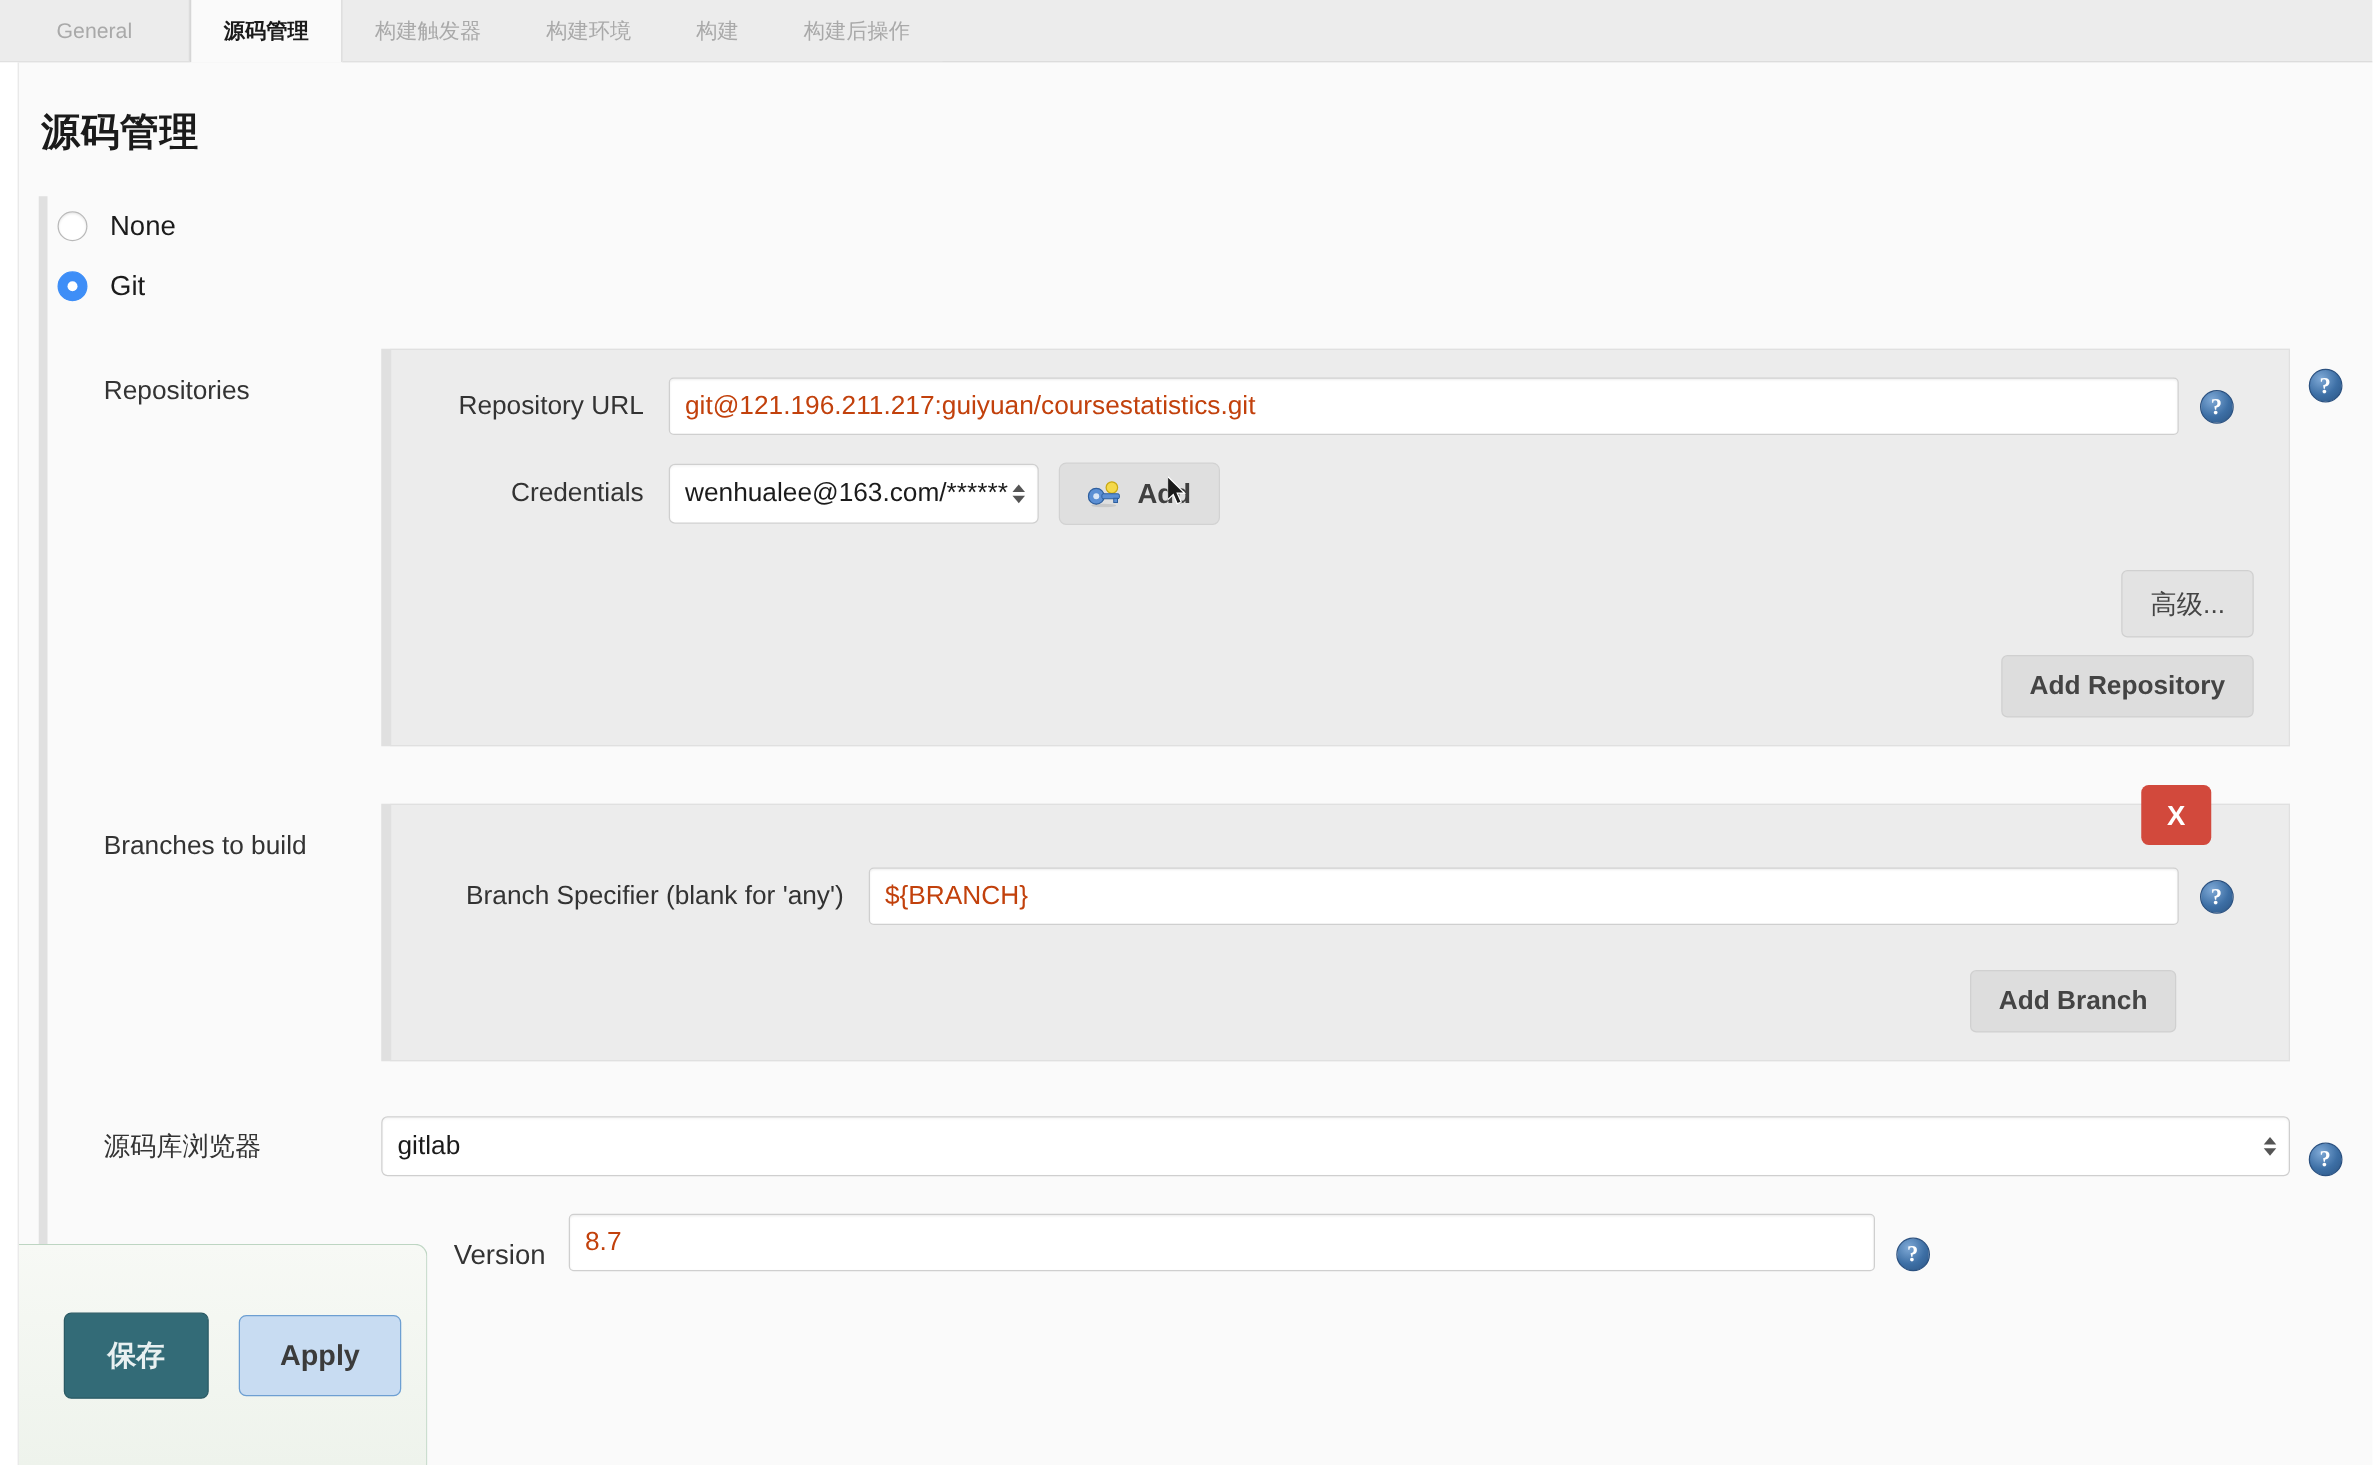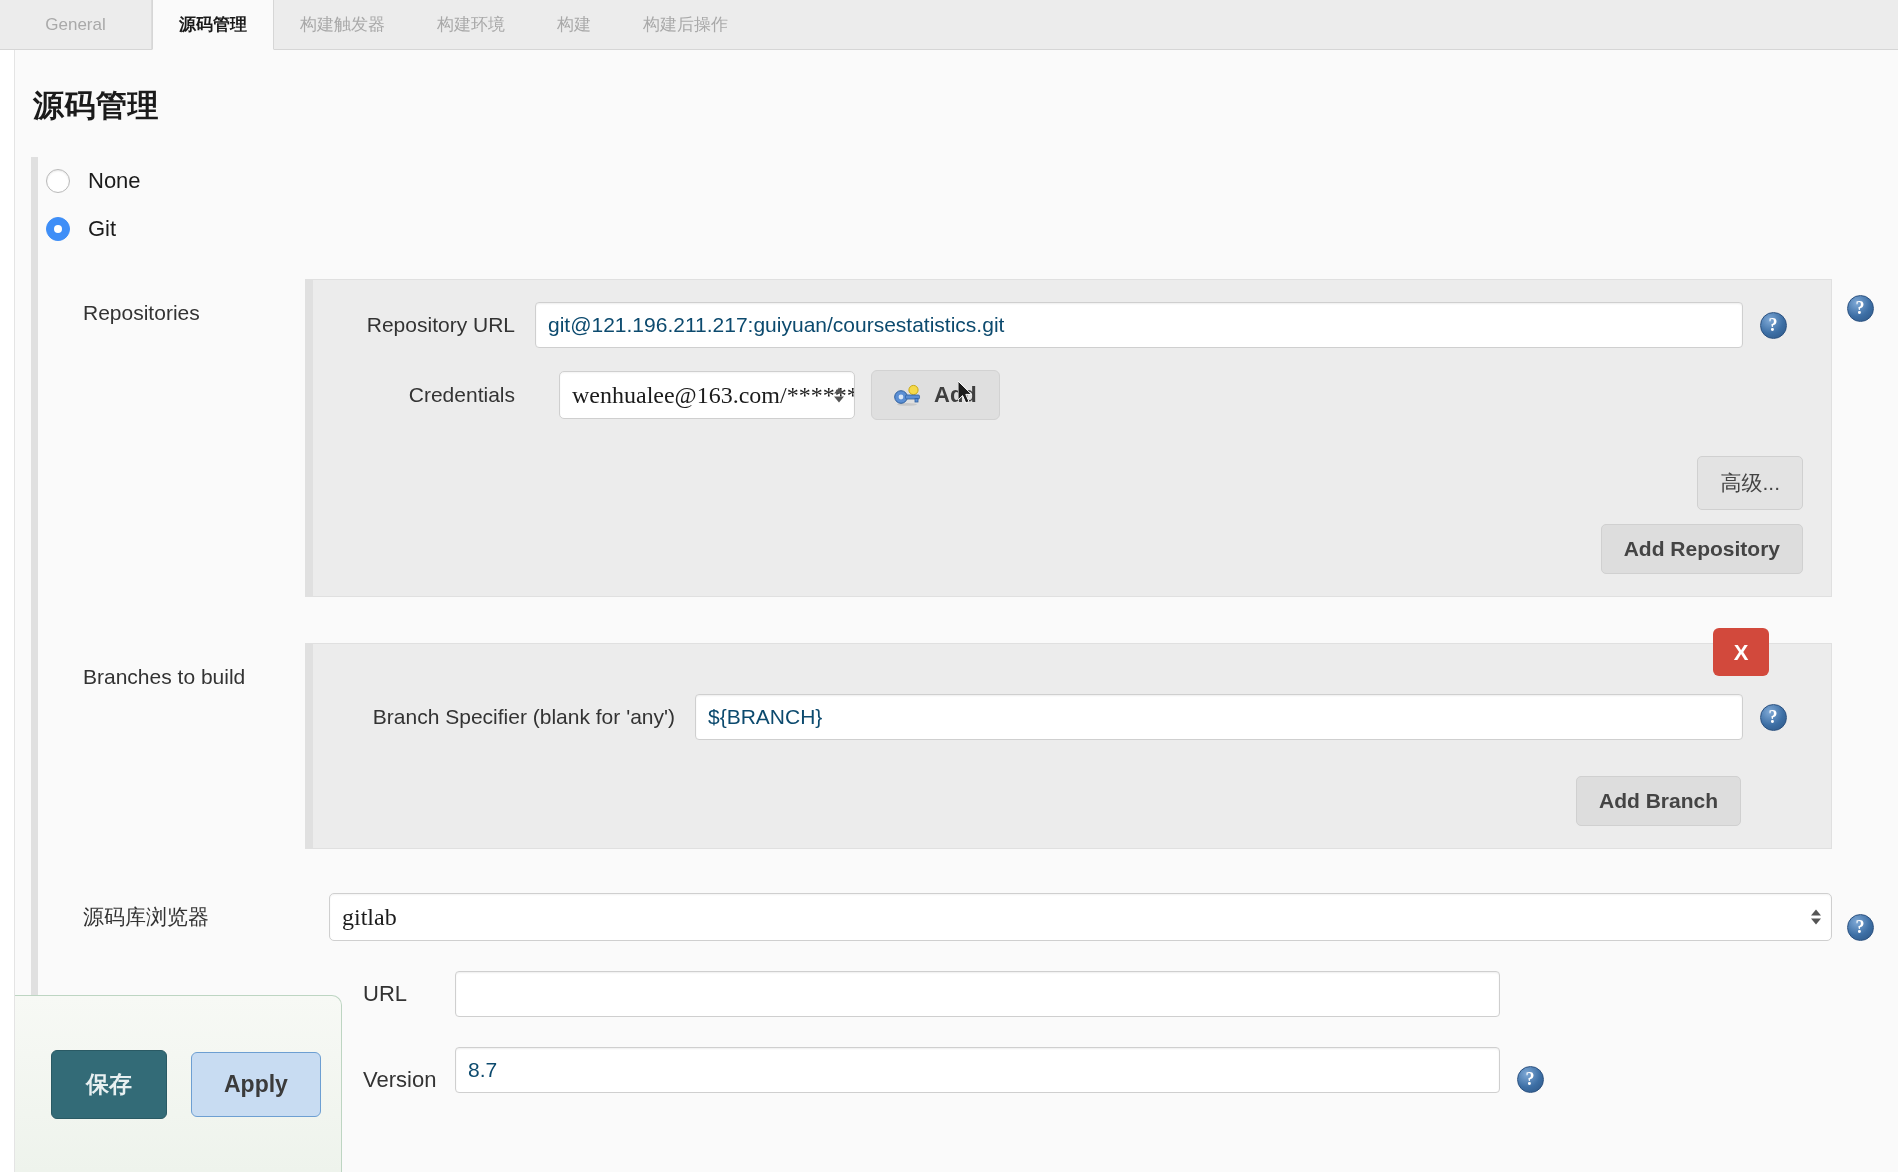--- a/index.html
+++ b/index.html
@@ -182,52 +182,51 @@
     padding-right: 20px;
     white-space: nowrap;
   }
   .field-label.rep { width: 200px; flex: 0 0 200px; }
   .field-label.br  { width: 360px; flex: 0 0 360px; }
   .field-label.url { width: 100px; flex: 0 0 100px; text-align: left; padding-left: 8px; }
 
   input[type=text] {
     font-family: "Liberation Sans", "DejaVu Sans", sans-serif;
     font-size: 21px;
-    color: #0c4a6e;
+    color: #c2410c;
     padding: 10px 12px;
     border: 1px solid #cfcfcf;
     border-radius: 4px;
     background: #ffffff;
     box-shadow: inset 0 1px 2px rgba(0,0,0,0.07);
     outline: none;
     height: 46px;
     width: 100%;
   }
   .inp-flex { flex: 1; display: flex; }
 
   
   .sel-wrap {
     position: relative;
     display: inline-block;
   }
   .sel {
-    font-family: Liberation Serif, serif;
-    font-size: 24px;
+    font-family: Liberation Sans, sans-serif;
+    font-size: 21px;
     color: #1b1b1b;
     padding: 10px 40px 10px 12px;
     border: 1px solid #cfcfcf;
     border-radius: 5px;
     background: #ffffff;
     height: 48px;
     line-height: 26px;
     box-shadow: inset 0 1px 2px rgba(0,0,0,0.05);
     cursor: pointer;
     white-space: nowrap;
     overflow: hidden;
-    margin-left: 24px;
   }
   .sel-arrows {
     position: absolute;
     right: 11px; top: 50%;
     transform: translateY(-50%);
     display: flex;
     flex-direction: column;
     gap: 3px;
     pointer-events: none;
   }
@@ -496,27 +495,20 @@
           <i class="up"></i>
               <i class="down"></i>
         </span>
       </div>
       <div class="help-col" style="padding-top:0;">
         <span class="help">?</span>
       </div>
     </div>
   </div>
 
-  <div class="form-row" style="margin-top:30px;align-items:center;padding-left:340px;">
-    <div class="field-label url" style="padding-top:0;font-size:22px;">URL</div>
-    <div class="inp-flex" style="max-width:1045px;">
-      <input type="text" value="" style="">
-    </div>
-    <div style="flex:0 0 60px;"></div>
-  </div>
 
   <div class="form-row" style="margin-top:30px;align-items:flex-end;padding-left:340px;">
     <div class="field-label url" style="padding-top:0;font-size:22px;">Version</div>
     <div class="inp-flex" style="max-width:1045px;">
       <input type="text" value="8.7" style="">
     </div>
     <div style="flex:0 0 60px;text-align:center;">
       <span class="help">?</span>
     </div>
   </div>

